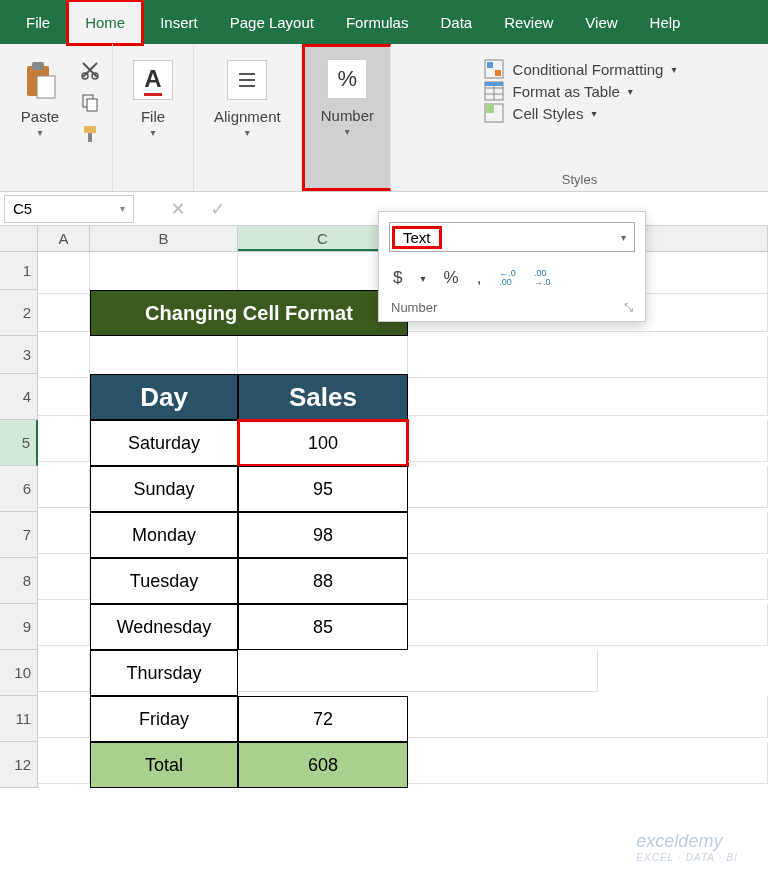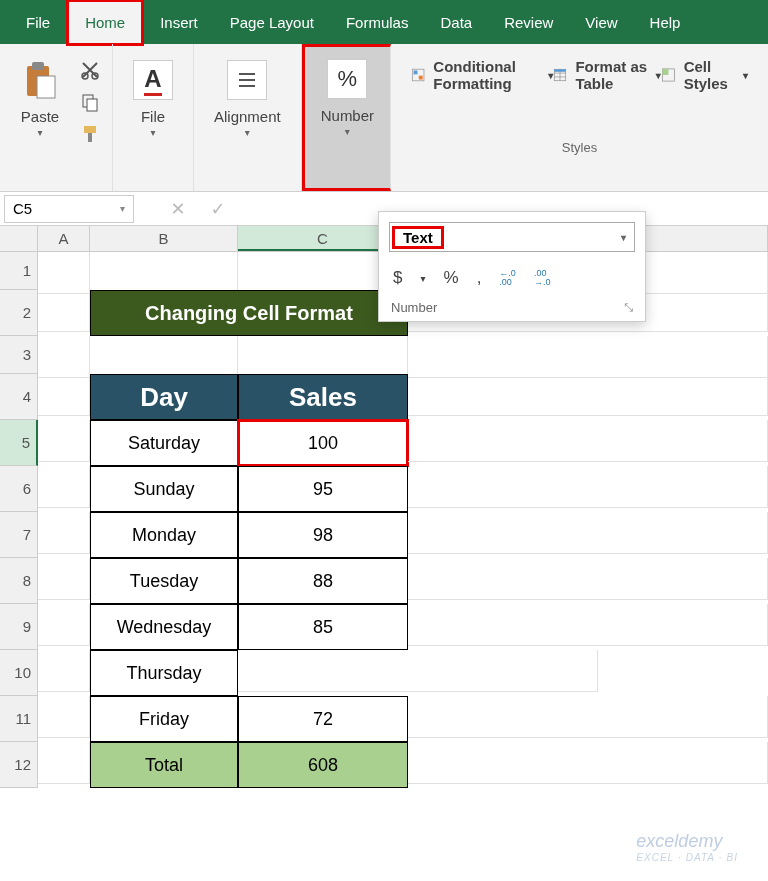--- a/index.html
+++ b/index.html
@@ -19,35 +19,35 @@
 .big-btn { display: flex; flex-direction: column; align-items: center; padding: 6px 10px; cursor: pointer; }
 .big-btn-icon { width: 40px; height: 40px; display: flex; align-items: center; justify-content: center; margin-bottom: 8px; }
 .big-btn-label { font-size: 15px; color: #444; }
 .big-btn-chevron { font-size: 10px; color: #666; margin-top: 2px; }
 .clipboard-side { display: flex; flex-direction: column; gap: 8px; padding-top: 4px; }
 .small-icon { width: 24px; height: 24px; display: flex; align-items: center; justify-content: center; cursor: pointer; }
 
 .number-group { background: #d0d0d0; }
 
 
-.styles-content { display: flex; gap: 0; padding: 10px 10px 0 10px; font-weight: bold; }
+.styles-content { display: flex; flex-direction: column; gap: 0; padding: 10px 10px 0 10px; }
 .style-item { display: flex; align-items: center; gap: 8px; font-size: 15px; color: #444; cursor: pointer; }
 .style-icon { width: 22px; height: 22px; }
 
 .launcher { font-size: 11px; color: #888; cursor: pointer; }
 
 
 .formula-row { display: flex; height: 34px; border-bottom: 1px solid #d0d0d0; align-items: center; }
 .name-box { width: 130px; border: 1px solid #ccc; height: 28px; display: flex; align-items: center; padding: 0 8px; font-size: 15px; background: #fff; margin: 0 4px; }
 .name-box-chev { margin-left: auto; font-size: 10px; color: #888; }
 .fb-btn { width: 40px; display: flex; justify-content: center; color: #bbb; font-size: 18px; cursor: pointer; }
 
 
 .num-popup { position: absolute; left: 378px; top: 211px; width: 268px; background: #fff; border: 1px solid #ccc; box-shadow: 0 4px 12px rgba(0,0,0,0.2); z-index: 10; }
-.num-select { margin: 10px; border: 1px solid #aaa; height: 30px; display: flex; align-items: center; padding: 0 8px; font-size: 15px; font-weight: bold; }
+.num-select { margin: 10px; border: 1px solid #aaa; height: 30px; display: flex; align-items: center; padding: 0 8px; font-size: 15px; }
 .num-select .red-inner { border: 3px solid #e60000; padding: 0 8px; margin-left: -6px; }
 .num-select-chev { margin-left: auto; font-size: 10px; color: #666; }
 .num-row { display: flex; align-items: center; padding: 6px 14px; gap: 18px; font-size: 17px; color: #444; }
 .num-row span { cursor: pointer; }
 .num-foot { display: flex; justify-content: space-between; align-items: center; padding: 6px 12px; font-size: 13px; color: #666; }
 .inc-dec { display: flex; flex-direction: column; font-size: 9px; line-height: 9px; color: #2a7ab0; }
 
 
 .sheet { position: relative; }
 .col-headers { display: flex; height: 26px; border-bottom: 1px solid #ccc; }

